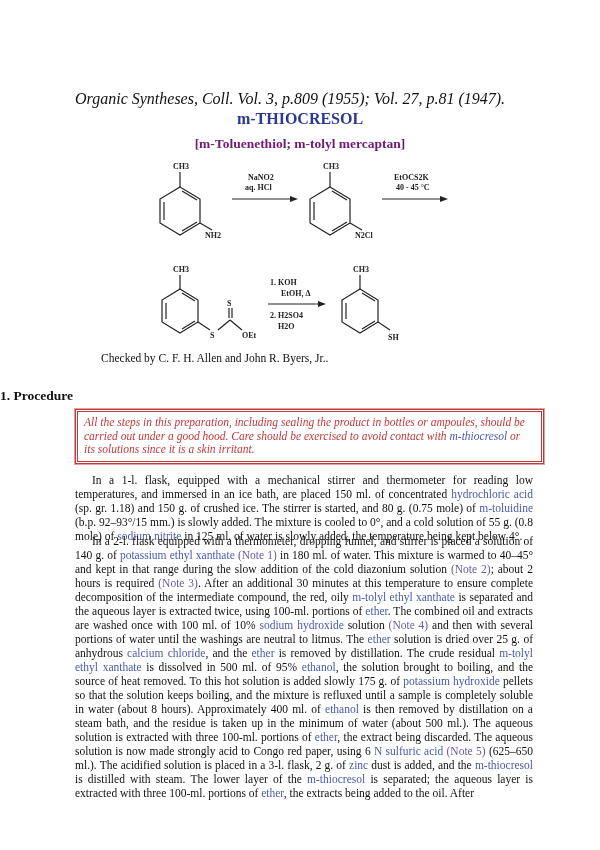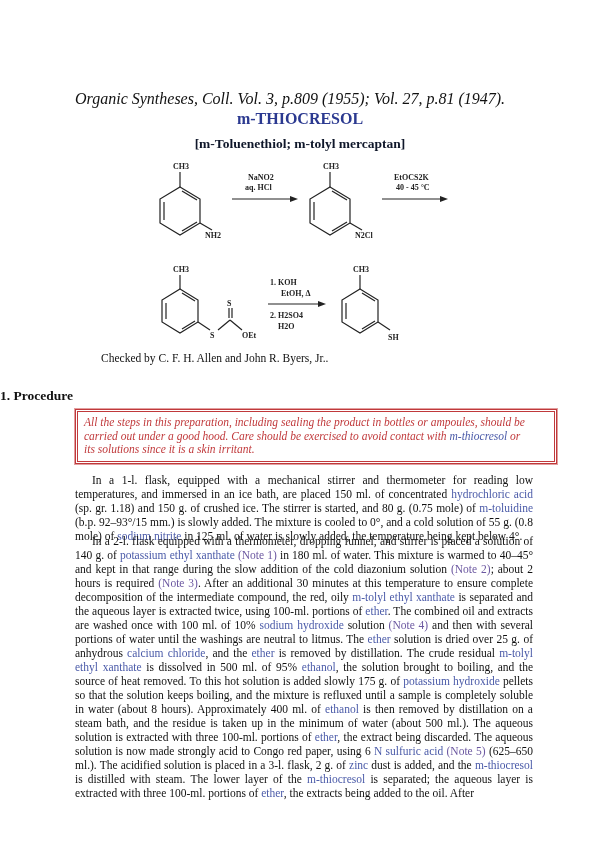--- a/index.html
+++ b/index.html
@@ -1,23 +1,23 @@
 <!DOCTYPE html>
 <html><head>
 <meta charset="utf-8">
 <style>
   html,body{margin:0;padding:0;background:#fff;}
   body{width:600px;height:850px;position:relative;overflow:hidden;font-family:"Liberation Serif",serif;color:#111;}
   .citation{position:absolute;left:75px;top:90px;font-style:italic;font-size:16px;}
   .title{position:absolute;left:0;width:600px;top:110px;text-align:center;font-weight:bold;font-size:16px;color:#2b3990;}
-  .subtitle{position:absolute;left:0;width:600px;top:136px;text-align:center;font-weight:bold;font-size:13.5px;color:#0f172a;}
+  .subtitle{position:absolute;left:0;width:600px;top:136px;text-align:center;font-weight:bold;font-size:13.5px;color:#701a75;}
   .scheme{position:absolute;left:0;top:0;}
   .credits{position:absolute;left:101px;top:351px;font-size:11.5px;line-height:14px;}
   .section{position:absolute;left:0;width:600px;top:388px;text-align:left;font-weight:bold;font-size:13.5px;}
-  .warning{position:absolute;left:75px;top:409px;width:446px;border:3px double #c0393b;padding:4px 24px 4px 6px;font-style:italic;font-size:11.5px;line-height:13.5px;color:#c0393b;box-shadow:0 0 0 1px #e3a0a0;}
+  .warning{position:absolute;left:75px;top:409px;width:446px;border:3px double #c0393b;padding:4px 11px 4px 6px;font-style:italic;font-size:11.5px;line-height:13.5px;color:#c0393b;box-shadow:0 0 0 1px #e3a0a0;}
   .para{position:absolute;left:75px;width:458px;font-size:11.5px;line-height:14px;text-align:justify;}
   .para p{margin:0;text-indent:17px;}
   .p1{top:473px;}
   .p2{top:534px;}
   .lk{color:#4a5aa8;}
   .nt{color:#6b57a0;}
   .w{color:#4a5aa8;font-style:italic;}
   svg text{font-family:"Liberation Serif",serif;}
 </style>
 </head>

